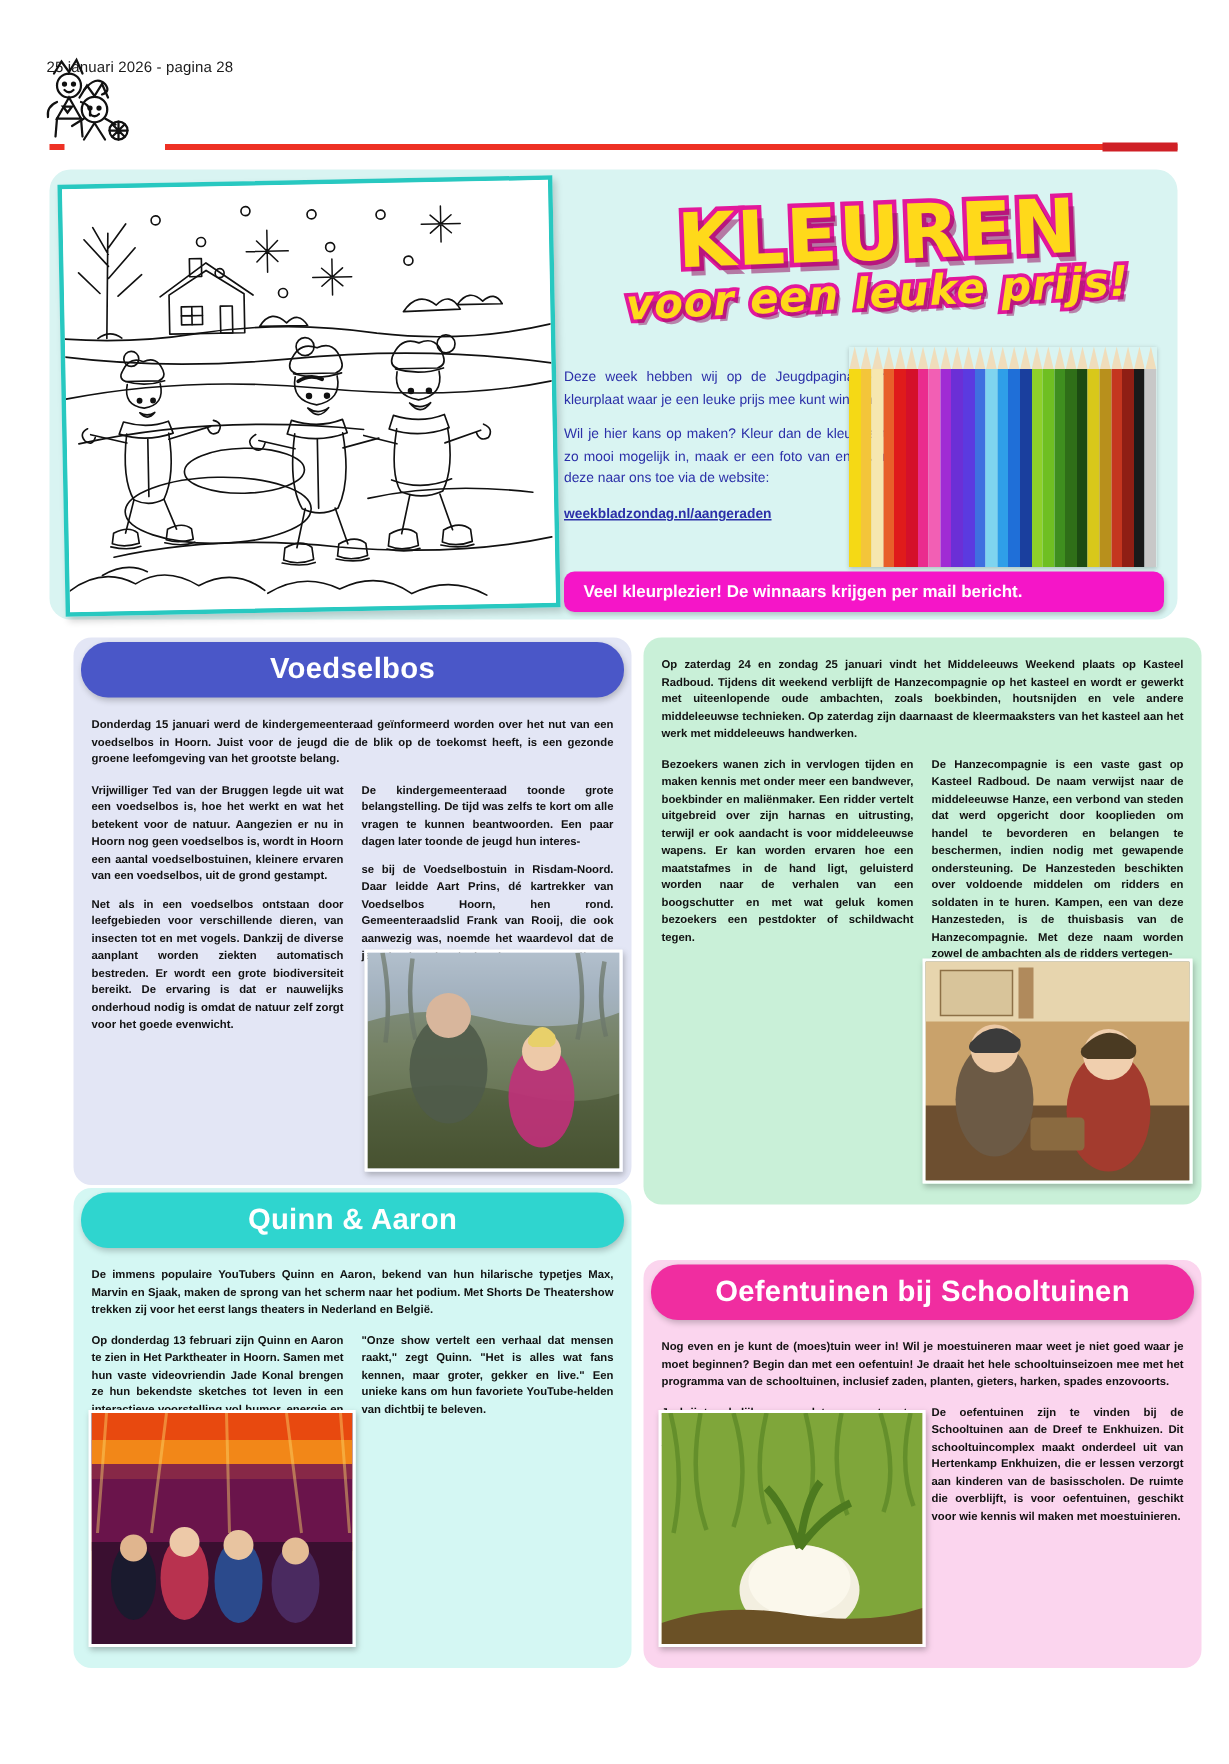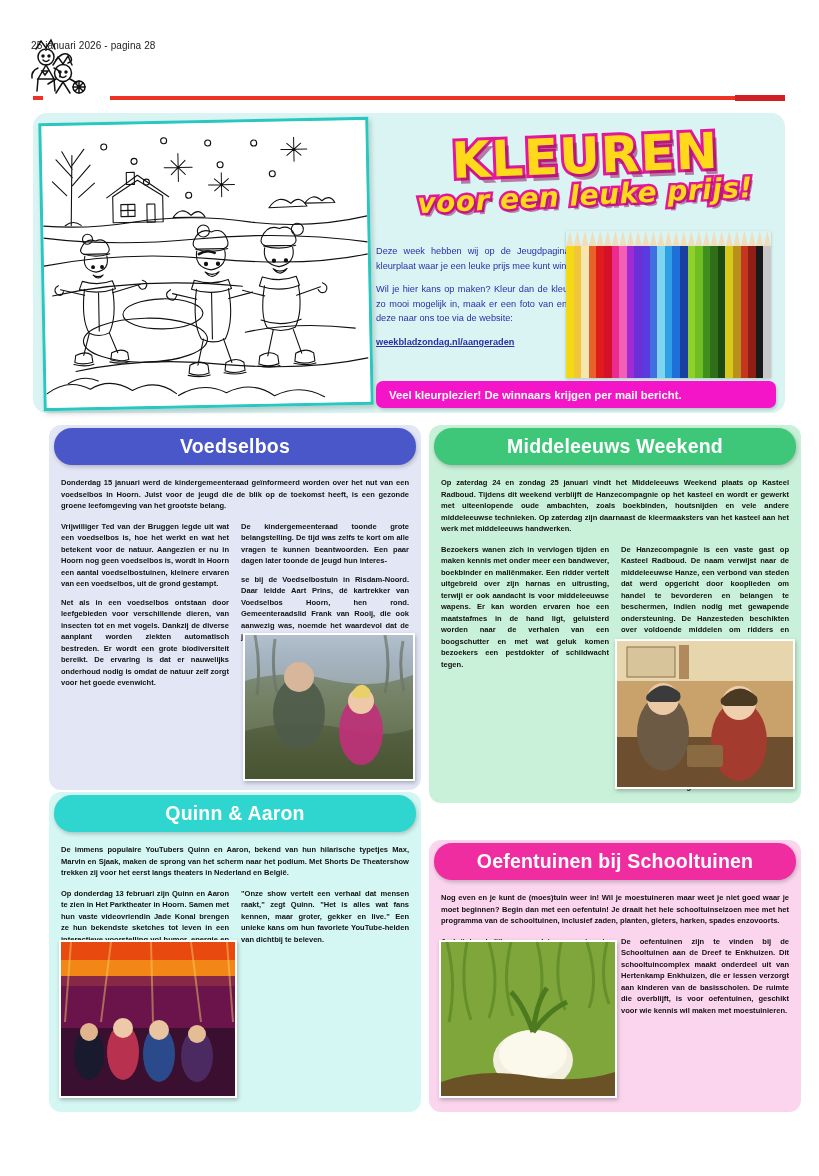--- a/index.html
+++ b/index.html
@@ -463,21 +463,20 @@
       <ellipse cx="54" cy="78" rx="26" ry="36" fill="#4f5b4a" opacity=".9"></ellipse>
       <circle cx="54" cy="42" r="15" fill="#d8b69c"></circle>
       <ellipse cx="116" cy="96" rx="22" ry="34" fill="#c1307a" opacity=".9"></ellipse>
       <circle cx="116" cy="66" r="13" fill="#edc9a8"></circle>
       <path d="M108 56 q8 -12 17 -1 q2 6 -3 8 l-12 0 q-5 -2 -2 -7z" fill="#e8d06a"></path>
     </svg>
   </div>
 </div>
 
 <div class="block" id="middeleeuws">
-  <div class="block-head">Middeleeuws Weekend</div>
   <div class="block-body">
     <div class="lead">Op zaterdag 24 en zondag 25 januari vindt het Middeleeuws Weekend plaats op Kasteel Radboud. Tijdens dit weekend verblijft de Hanzecompagnie op het kasteel en wordt er gewerkt met uiteenlopende oude ambachten, zoals boekbinden, houtsnijden en vele andere middeleeuwse technieken. Op zaterdag zijn daarnaast de kleermaaksters van het kasteel aan het werk met middeleeuws handwerken.</div>
     <div class="cols">
       <p>Bezoekers wanen zich in vervlogen tijden en maken kennis met onder meer een bandwever, boekbinder en maliënmaker. Een ridder vertelt uitgebreid over zijn harnas en uitrusting, terwijl er ook aandacht is voor middeleeuwse wapens. Er kan worden ervaren hoe een maatstafmes in de hand ligt, geluisterd worden naar de verhalen van een boogschutter en met wat geluk komen bezoekers een pestdokter of schildwacht tegen.</p>
       <p>De Hanzecompagnie is een vaste gast op Kasteel Radboud. De naam verwijst naar de middeleeuwse Hanze, een verbond van steden dat werd opgericht door kooplieden om handel te bevorderen en belangen te beschermen, indien nodig met gewapende ondersteuning. De Hanzesteden beschikten over voldoende middelen om ridders en soldaten in te huren. Kampen, een van deze Hanzesteden, is de thuisbasis van de Hanzecompagnie. Met deze naam worden zowel de ambachten als de ridders vertegen-</p>
       <p>woordigd. Om verzekerd te zijn van toegang wordt aangeraden vooraf museumtickets te reserveren via www.kasteelradboud.nl. De entree bedraagt € 10,50 per persoon vanaf 13 jaar en € 7,50 voor kinderen van 5 tot en met 12 jaar. Kinderen tot en met 4 jaar hebben gratis toegang. Bezoekers met een Museumkaart of VriendenLoterij VIP-kaart hebben eveneens gratis entree.</p>
     </div>
   </div>
   <div class="photo ph-castle" style="left:186px; top:214px; width:180px; height:150px;">
     <svg width="176" height="146" viewBox="0 0 176 146">

